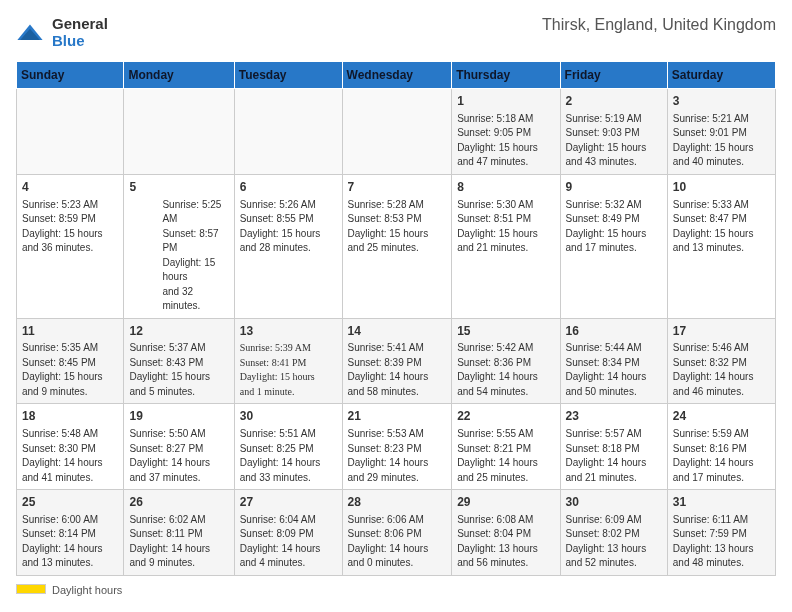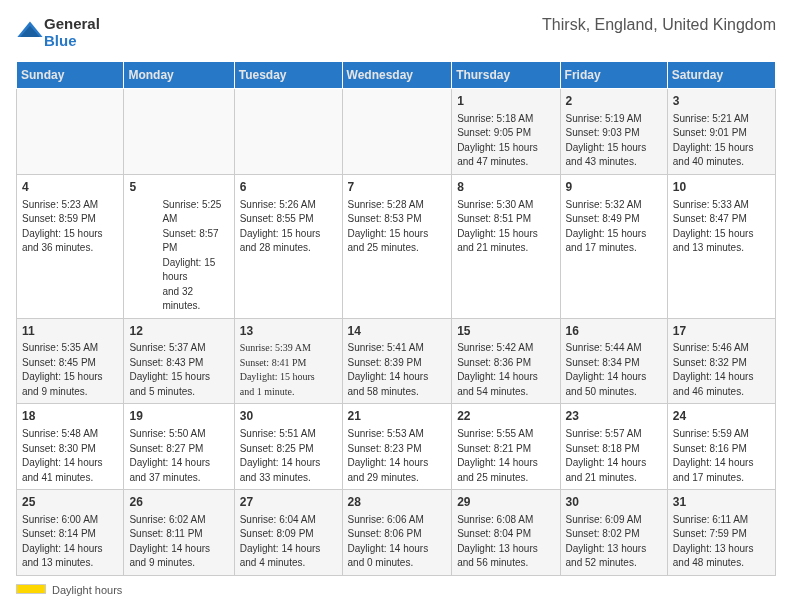--- a/index.html
+++ b/index.html
@@ -11,22 +11,22 @@
       padding: 16px;
     }
     .header-section {
       display: flex;
       justify-content: space-between;
       align-items: flex-start;
       margin-bottom: 12px;
     }
     .logo {
       display: flex;
-      align-items: flex-start;
-      gap: 0;
+      align-items: center;
+      gap: 8px;
     }
     .logo-text {
       display: flex;
       flex-direction: column;
       line-height: 1.1;
     }
     .logo-general {
       font-size: 15px;
       font-weight: bold;
       color: #333;
@@ -53,21 +53,21 @@
       font-size: 16px;
       color: #555;
     }
     .calendar-table {
       width: 100%;
       border-collapse: collapse;
       font-size: 11px;
     }
     .calendar-table thead tr th {
       background-color: #2878c8;
-      color: #e5e5e5;
+      color: #0f172a;
       font-weight: bold;
       padding: 6px 4px;
       text-align: left;
       font-size: 12px;
       border: 1px solid #fff;
     }
     .calendar-table tbody tr td {
       border: 1px solid #ccc;
       vertical-align: top;
       padding: 4px 5px;

